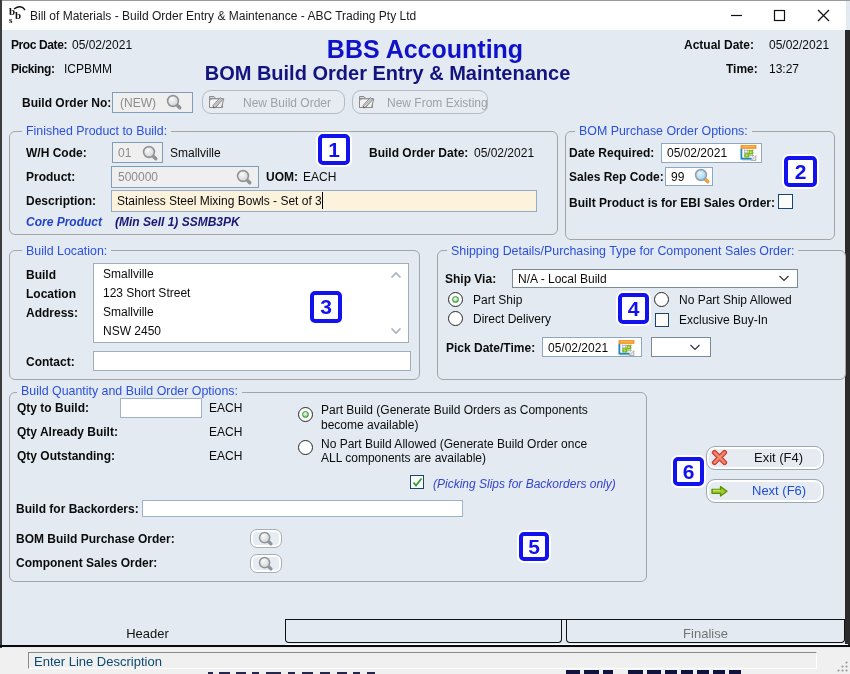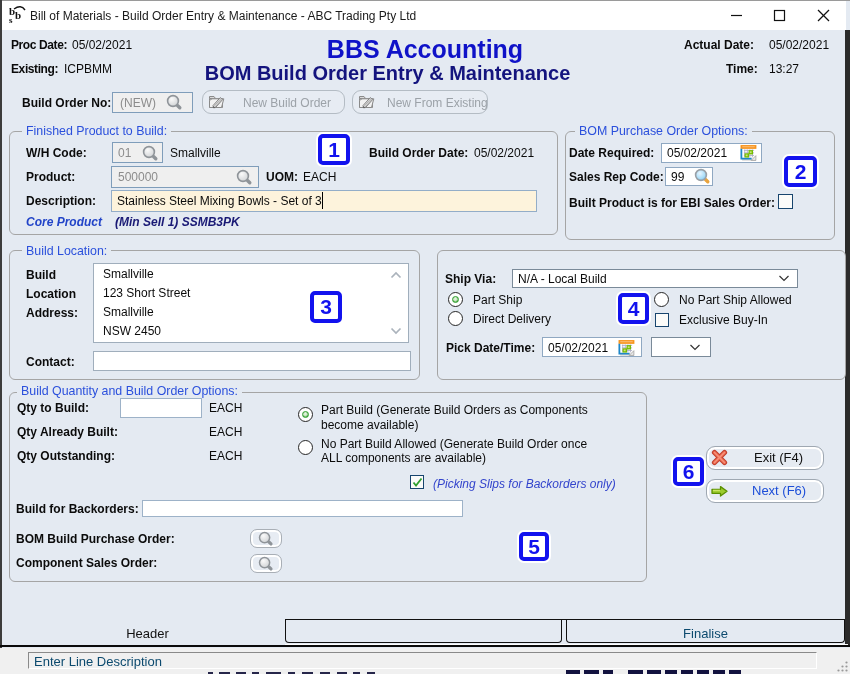--- a/index.html
+++ b/index.html
@@ -37,21 +37,21 @@
 <div class="txt" style="left:30px;top:9px;color:#1a1a1a">Bill of Materials - Build Order Entry &amp; Maintenance - ABC Trading Pty Ltd</div>
 <svg class="ab" style="left:729px;top:0" width="110" height="30" viewBox="0 0 110 30">
  <line x1="2" y1="15.5" x2="13" y2="15.5" stroke="#111" stroke-width="1.2"></line>
  <rect x="45.5" y="10.5" width="10" height="10" fill="none" stroke="#111" stroke-width="1.2"></rect>
  <line x1="89" y1="10" x2="100" y2="21" stroke="#111" stroke-width="1.2"></line>
  <line x1="100" y1="10" x2="89" y2="21" stroke="#111" stroke-width="1.2"></line>
 </svg>
 
 <div class="lbl" style="left:11px;top:38px;letter-spacing:-0.4px">Proc Date:</div>
 <div class="txt" style="left:72px;top:38px">05/02/2021</div>
-<div class="lbl" style="left:11px;top:62px;letter-spacing:-0.4px">Existing:</div>
+<div class="lbl" style="left:11px;top:62px;letter-spacing:-0.4px">Picking:</div>
 <div class="txt" style="left:64px;top:62px">ICPBMM</div>
 <div class="ab" style="left:0;top:35px;width:850px;text-align:center;font:700 25px 'Liberation Sans',sans-serif;color:#0F12C8">BBS Accounting</div>
 <div class="ab" style="left:0;top:62px;width:775px;text-align:center;font:700 20px 'Liberation Sans',sans-serif;color:#14147E">BOM Build Order Entry &amp; Maintenance</div>
 <div class="lbl" style="left:684px;top:38px">Actual Date:</div>
 <div class="txt" style="left:769px;top:38px">05/02/2021</div>
 <div class="lbl" style="left:726px;top:62px">Time:</div>
 <div class="txt" style="left:769px;top:62px">13:27</div>
 
 <div class="lbl" style="left:22px;top:96px">Build Order No:</div>
 <div class="fld dis" style="left:112px;top:92px;width:81px;height:21px"></div>
@@ -193,20 +193,21 @@
       <path d="M2.5 7.5 L7 3 L11.5 7.5" fill="none" stroke="#ABB3BC" stroke-width="1.7"></path>
     </svg>
 <svg class="ab" style="left:389px;top:326px" width="14" height="10">
       <path d="M2.5 2.5 L7 7 L11.5 2.5" fill="none" stroke="#ABB3BC" stroke-width="1.7"></path>
     </svg>
 <div class="lbl" style="left:26px;top:355px">Contact:</div>
 <div class="fld" style="left:93px;top:351px;width:318px;height:20px;border-color:#A0AEBC"></div>
 <div class="ann" style="left:310px;top:291px;width:32px;height:32px">3</div>
 
 <div class="grp" style="left:437px;top:250px;width:407px;height:128px"></div>
+<div class="glb" style="left:447px;top:244px">Shipping Details/Purchasing Type for Component Sales Order:</div>
 <div class="lbl" style="left:445px;top:272px">Ship Via:</div>
 <div class="fld" style="left:512px;top:269px;width:286px;height:19px;border-color:#7A8A99"></div>
 <div class="txt" style="left:518px;top:272px">N/A - Local Build</div>
 <svg class="ab" style="left:778px;top:274px" width="12" height="9">
       <path d="M1.5 2 L6 6.5 L10.5 2" fill="none" stroke="#333" stroke-width="1.2"></path>
     </svg>
 <div class="rad" style="left:448px;top:292px">
       <i></i>
     </div>
 <div class="txt" style="left:473px;top:293px">Part Ship</div>
@@ -307,21 +308,21 @@
 <svg class="ab" style="left:710px;top:484px" width="20" height="15">
       <path d="M2 5.3 L10.5 5.3 L10.5 2.6 L17 7.3 L10.5 12 L10.5 9.3 L2 9.3 Z" fill="#9CCB2D" stroke="#5A8F00" stroke-width="1.3" stroke-linejoin="round"></path>
       <path d="M3 6.4 L10 6.4" stroke="#C8E464" stroke-width="1.4"></path>
     </svg>
 <div class="ab" style="left:752px;top:483px;font:13px 'Liberation Sans',sans-serif;color:#1d4ed8">Next (F6)</div>
 <div class="ann" style="left:673px;top:457px;width:31px;height:29px">6</div>
 
 <div class="ab" style="left:285px;top:619px;width:560px;height:1px;background:#111"></div>
 <div class="ab" style="left:285px;top:619px;width:277px;height:24px;border:1px solid #111;border-top:none;border-radius:0 0 4px 4px;box-sizing:border-box"></div>
 <div class="ab" style="left:566px;top:619px;width:279px;height:24px;border:1px solid #111;border-top:none;border-radius:0 0 4px 4px;box-sizing:border-box"></div>
-<div class="ab" style="left:566px;top:626px;width:279px;text-align:center;font:13px 'Liberation Sans',sans-serif;color:#0c4a6e">Finalise</div>
+<div class="ab" style="left:566px;top:626px;width:279px;text-align:center;font:13px 'Liberation Sans',sans-serif;color:#737373">Finalise</div>
 <div class="ab" style="left:285px;top:643.7px;width:563px;height:1.5px;background:#fdfdfd"></div>
     <div class="ab" style="left:0;top:645.2px;width:850px;height:1.6px;background:#0a0a0a"></div>
 <div class="ab" style="left:6px;top:626px;width:283px;text-align:center;font:13px 'Liberation Sans',sans-serif;color:#111">Header</div>
 
 <div class="ab" style="left:0;top:648px;width:850px;height:26px;background:#F0F0F0"></div>
 <div class="ab" style="left:28px;top:652px;width:789px;height:17px;background:#F0F0F0;border-top:1px solid #8A8A8A;border-left:1px solid #8A8A8A;border-right:1px solid #fff;border-bottom:1px solid #fff;box-sizing:border-box"></div>
 <div class="ab" style="left:34px;top:654px;font:13px 'Liberation Sans',sans-serif;color:#0c4a6e">Enter Line Description</div>
 <svg class="ab" style="left:836px;top:660px" width="13" height="13">
 <circle cx="10.5" cy="2.5" r="1.1" fill="#999"></circle>
       <circle cx="6.5" cy="6.5" r="1.1" fill="#999"></circle>

